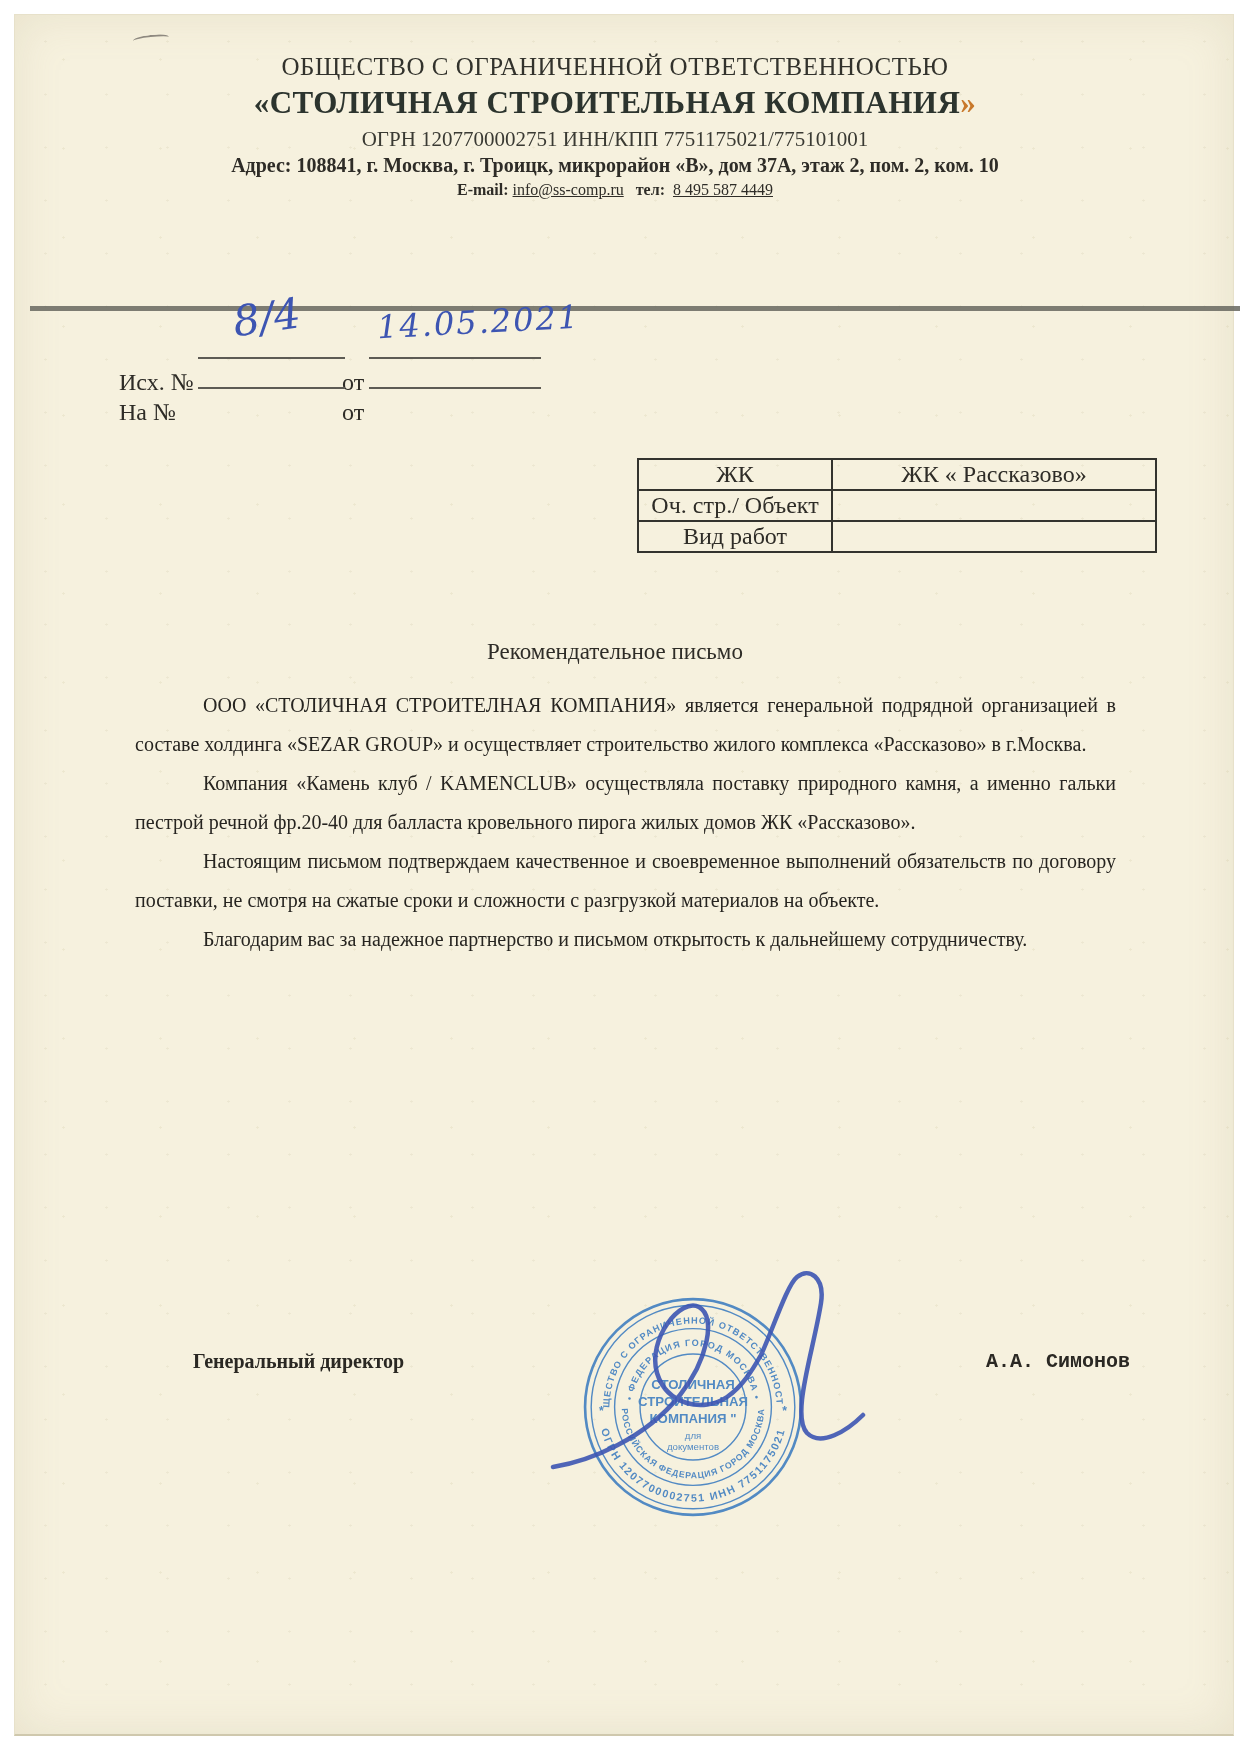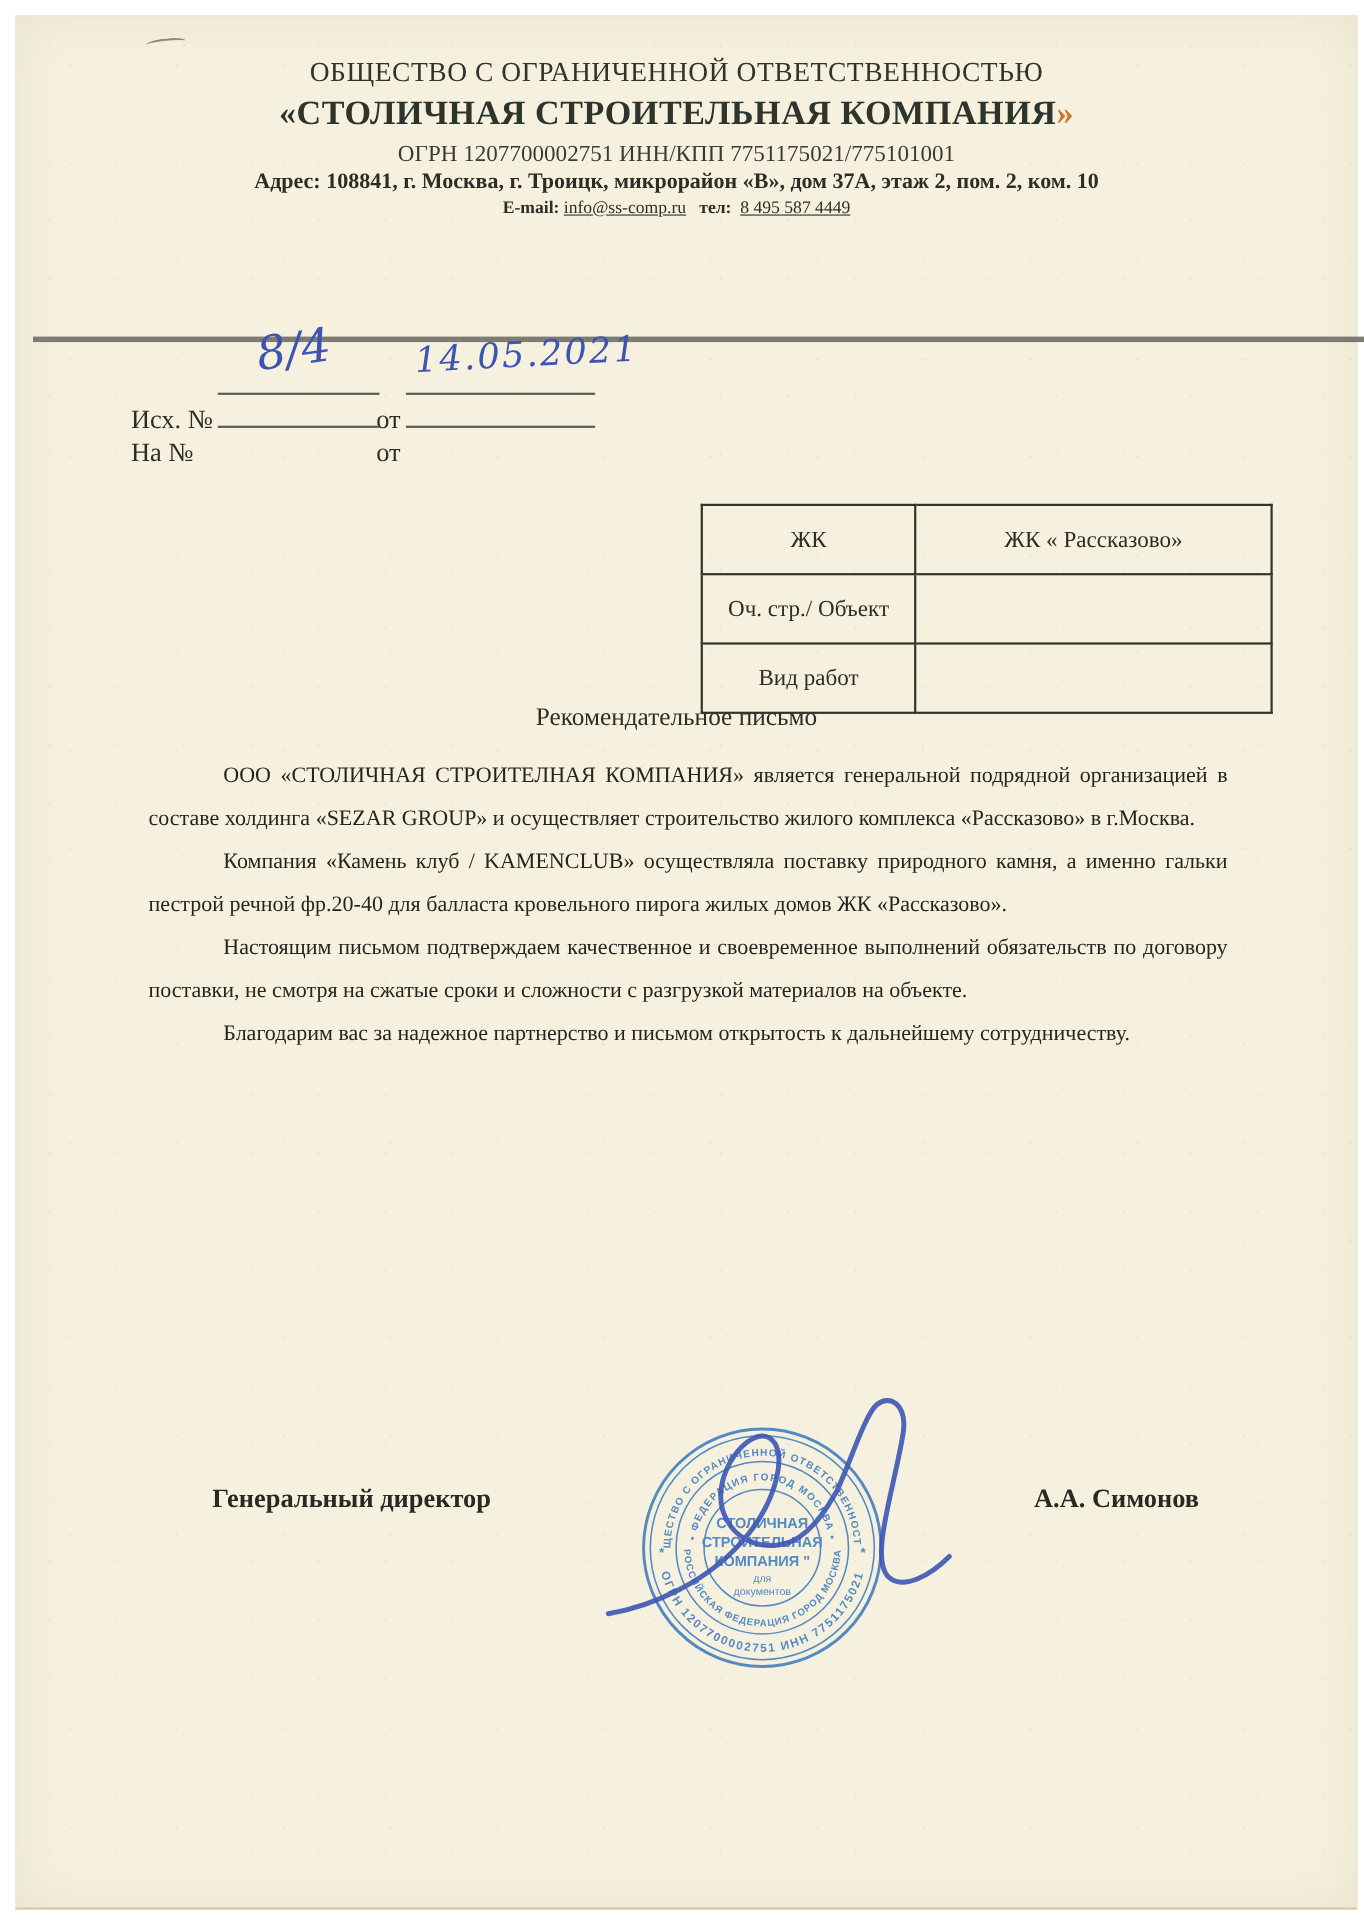--- a/index.html
+++ b/index.html
@@ -20,29 +20,29 @@
   .hdr3{top:112px;font-size:21px;color:#3a3a33;}
   .hdr4{top:139px;font-size:20px;font-weight:bold;}
   .hdr5{top:166px;font-size:16px;}
   .hdr5 b{font-weight:bold;}
   .hdr5 .uline{text-decoration:underline;}
   .rule{left:15px;top:291px;width:1216px;height:5px;background:#67675f;opacity:.85;}
   .reflabel{font-size:24px;color:#2e2c27;margin-top:36px;}
   .blank{border-bottom:2px solid #5d5b54;height:0;}
   .hand{color:#3d55b2;font-style:italic;font-family:"DejaVu Serif",serif;}
   .infotable{position:absolute;left:622px;top:443px;border-collapse:collapse;}
-  .infotable td{border:2px solid #33332e;font-size:21px;text-align:center;
-                vertical-align:middle;height:29px;padding:16px 6px;}
+  .infotable td{border:2px solid #33332e;font-size:24px;text-align:center;
+                vertical-align:middle;height:29px;padding:0 6px;}
   .infotable td.c1{width:180px;}
   .infotable td.c2{width:310px;}
   .title{top:624px;font-size:23px;}
   .bodytext{left:120px;top:671px;width:981px;font-size:20px;line-height:39px;
             text-align:justify;color:#262420;}
   .bodytext p{margin:0;text-indent:68px;}
-  .sig{font-size:24px;font-weight:bold;color:#2a2823;}
+  .sig{font-size:20px;font-weight:bold;color:#2a2823;}
   .artifact{left:118px;top:20px;width:36px;height:6px;border-top:2px solid #75716a;
             border-radius:60%;transform:rotate(-6deg);opacity:.8;}
   .stampwrap{left:566px;top:1280px;width:224px;height:224px;opacity:.88;}
   .sigwrap{left:480px;top:1240px;width:420px;height:230px;}
 </style>
 </head>
 <body>
 
 <div class="page">
   <div class="paper">
@@ -94,21 +94,21 @@
     <div class="abs center title">Рекомендательное письмо</div>
 
     <div class="abs bodytext">
       <p>ООО «СТОЛИЧНАЯ СТРОИТЕЛНАЯ КОМПАНИЯ» является генеральной подрядной организацией в составе холдинга «SEZAR GROUP» и осуществляет строительство жилого комплекса «Рассказово» в г.Москва.</p>
       <p>Компания «Камень клуб / KAMENCLUB» осуществляла поставку природного камня, а именно гальки пестрой речной фр.20-40 для балласта кровельного пирога жилых домов ЖК «Рассказово».</p>
       <p>Настоящим письмом подтверждаем качественное и своевременное выполнений обязательств по договору поставки, не смотря на сжатые сроки и сложности с разгрузкой материалов на объекте.</p>
       <p>Благодарим вас за надежное партнерство и письмом открытость к дальнейшему сотрудничеству.</p>
     </div>
 
     <div class="abs sig" style="left:178px;top:1335px;">Генеральный директор</div>
-    <div class="abs sig" style="left:925px;top:1335px;">А.А. Симонов</div>
+    <div class="abs sig" style="left:971px;top:1335px;font-family:Liberation Mono, monospace;">А.А. Симонов</div>
 
     <div class="abs stampwrap">
       <svg width="224" height="224" viewBox="0 0 220 220">
         <defs>
           <path id="outTop" d="M 28 110 A 82 82 0 1 1 192 110"></path>
           <path id="outBottom" d="M 17 110 A 93 93 0 1 0 203 110"></path>
           <path id="inTop" d="M 50 110 A 60 60 0 1 1 170 110"></path>
           <path id="inBottom" d="M 40 110 A 70 70 0 1 0 180 110"></path>
         </defs>
         <g fill="none" stroke="#3c7cc0">

